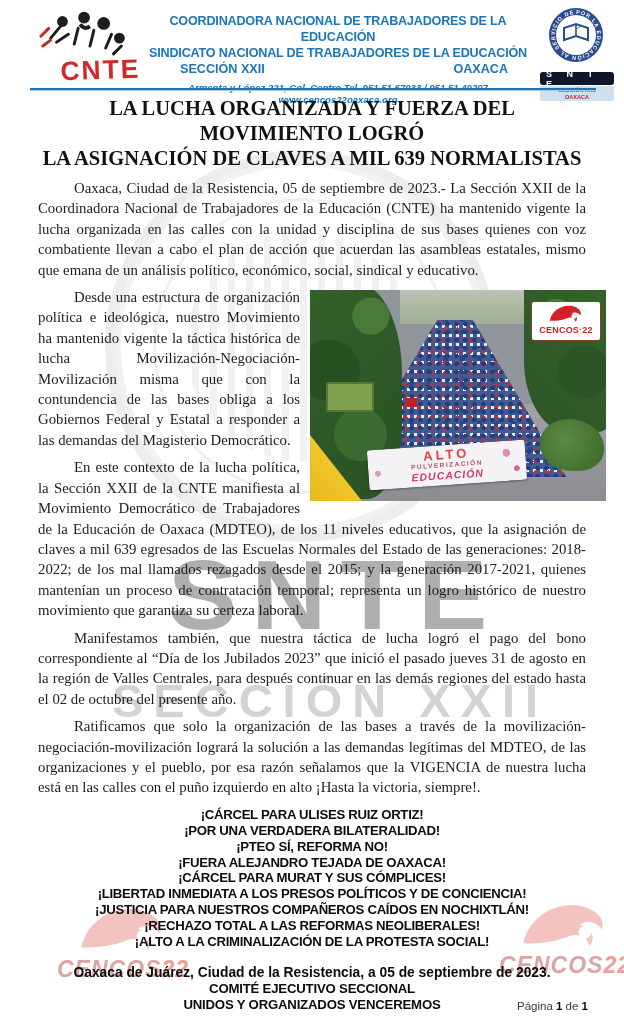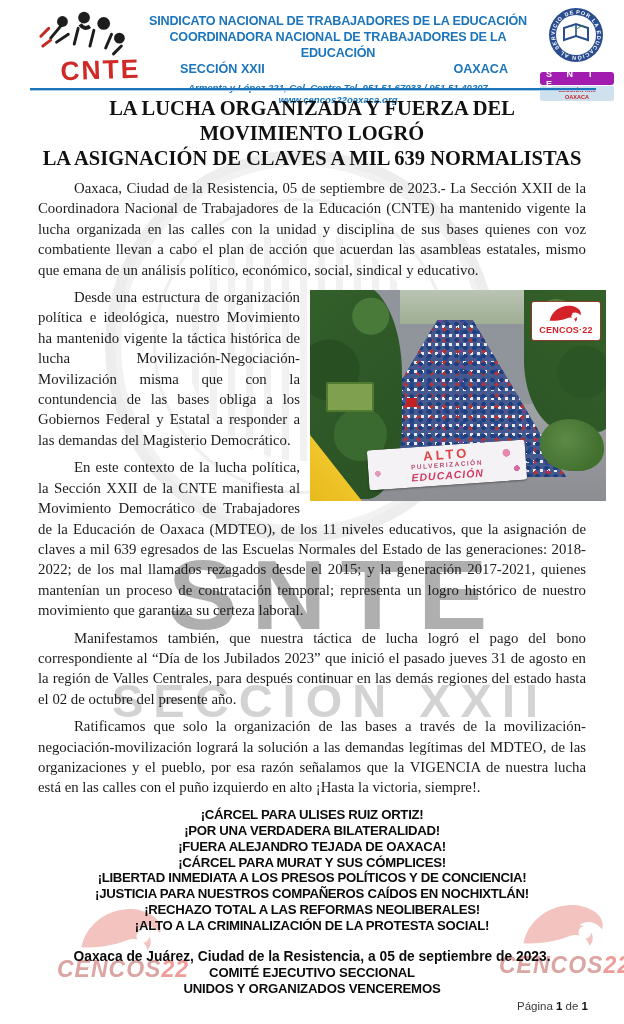--- a/index.html
+++ b/index.html
@@ -114,21 +114,21 @@
     color:rgba(150,150,150,.42);}
   .wm-cencos{width:190px;text-align:center;}
   .wm-cencos svg{width:96px;height:56px;display:block;margin:0 auto;}
   .wm-cencos .wmtxt{font-family:"Liberation Sans",sans-serif;font-weight:bold;
     font-style:italic;font-size:23px;letter-spacing:1px;line-height:22px;
     color:#dba5a2;}
   .wm-cencos .wmtxt .n22{color:#ee9d98;}
   .wm-cencos-left{left:28px;top:902px;}
   .wm-cencos-right{left:470px;top:898px;}
   
-  .snte-bar{margin-top:2px;background:#a21caf;border-radius:3px;height:13px;
+  .snte-bar{margin-top:2px;background:#0f172a;border-radius:3px;height:13px;
     display:flex;align-items:center;justify-content:center;}
   .snte-bar span{color:#fff;font-family:"Liberation Sans",sans-serif;
     font-weight:bold;font-size:9px;letter-spacing:6px;padding-left:6px;}
   .snte-sub{background:#cfe0ef;border-radius:2px;margin-top:1px;text-align:center;
     font-family:"Liberation Sans",sans-serif;font-weight:bold;color:#c32222;
     font-size:5.5px;line-height:6.5px;padding:1px 0;}
 </style>
 </head>
 <body>
 
@@ -170,22 +170,22 @@
       <circle cx="72" cy="15" r="6.5" fill="#1d1d1d"></circle>
       <circle cx="88" cy="30" r="5.5" fill="#1d1d1d"></circle>
       <path d="M48 16 Q52 22 58 18" stroke="#1d1d1d" stroke-width="4" fill="none"></path>
       <path d="M8 28 L16 20" stroke="#c32a24" stroke-width="3" stroke-linecap="round"></path>
       <path d="M10 38 L18 32" stroke="#c32a24" stroke-width="3" stroke-linecap="round"></path>
       <text x="28" y="72" font-family="Liberation Sans, sans-serif" font-weight="bold" font-size="27" fill="#cf2a27" letter-spacing="2" transform="rotate(-2 55 65)">CNTE</text>
     </svg>
   </div>
 
   <div class="hdr-center">
+    <div class="hdr-line">COORDINADORA NACIONAL DE TRABAJADORES DE LA EDUCACIÓN</div>
     <div class="hdr-line">SINDICATO NACIONAL DE TRABAJADORES DE LA EDUCACIÓN</div>
-    <div class="hdr-line">COORDINADORA NACIONAL DE TRABAJADORES DE LA EDUCACIÓN</div>
     <div class="hdr-row">
       <span>SECCIÓN XXII</span>
       <span>OAXACA</span>
     </div>
     <div class="hdr-addr">Armenta y López 221, Col. Centro   Tel. 951 51 67033 / 951 51 40207</div>
     <div class="hdr-web">www.cencos22oaxaca.org</div>
   </div>
 
   <div class="hdr-snte">
     <svg viewBox="0 0 72 60" width="72" height="60">
@@ -247,20 +247,21 @@
       <p class="body-p">Desde una estructura de organización política e ideológica, nuestro Movimiento ha mantenido vigente la táctica histórica de lucha Movilización-Negociación-Movilización misma que con la contundencia de las bases obliga a los Gobiernos Federal y Estatal a responder a las demandas del Magisterio Democrático.</p>
       <p class="body-p">En este contexto de la lucha política, la Sección XXII de la CNTE manifiesta al Movimiento Democrático de Trabajadores de la Educación de Oaxaca (MDTEO), de los 11 niveles educativos, que la asignación de claves a mil 639 egresados de las Escuelas Normales del Estado de las generaciones: 2018-2022; de los mal llamados rezagados desde el 2015; y la generación 2017-2021, quienes mantenían un proceso de contratación temporal; representa un logro histórico de nuestro movimiento que garantiza su certeza laboral.</p>
     </div>
 
     <p class="body-p">Manifestamos también, que nuestra táctica de lucha logró el pago del bono correspondiente al “Día de los Jubilados 2023” que inició el pasado jueves 31 de agosto en la región de Valles Centrales, para después continuar en las demás regiones del estado hasta el 02 de octubre del presente año.</p>
     <p class="body-p">Ratificamos que solo la organización de las bases a través de la movilización-negociación-movilización logrará la solución a las demandas legítimas del MDTEO, de las organizaciones y el pueblo, por esa razón señalamos que la VIGENCIA de nuestra lucha está en las calles con el puño izquierdo en alto ¡Hasta la victoria, siempre!.</p>
 
     <div class="slogans">
       <div>¡CÁRCEL PARA ULISES RUIZ ORTIZ!</div>
       <div>¡POR UNA VERDADERA BILATERALIDAD!</div>
+      <div>¡PTEO SÍ, REFORMA NO!</div>
       <div>¡FUERA ALEJANDRO TEJADA DE OAXACA!</div>
       <div>¡CÁRCEL PARA MURAT Y SUS CÓMPLICES!</div>
       <div>¡LIBERTAD INMEDIATA A LOS PRESOS POLÍTICOS Y DE CONCIENCIA!</div>
       <div>¡JUSTICIA PARA NUESTROS COMPAÑEROS CAÍDOS EN NOCHIXTLÁN!</div>
       <div>¡RECHAZO TOTAL A LAS REFORMAS NEOLIBERALES!</div>
       <div>¡ALTO A LA CRIMINALIZACIÓN DE LA PROTESTA SOCIAL!</div>
     </div>
 
     <div class="date-line">Oaxaca de Juárez, Ciudad de la Resistencia, a 05 de septiembre de 2023.</div>
     <div class="closing">

